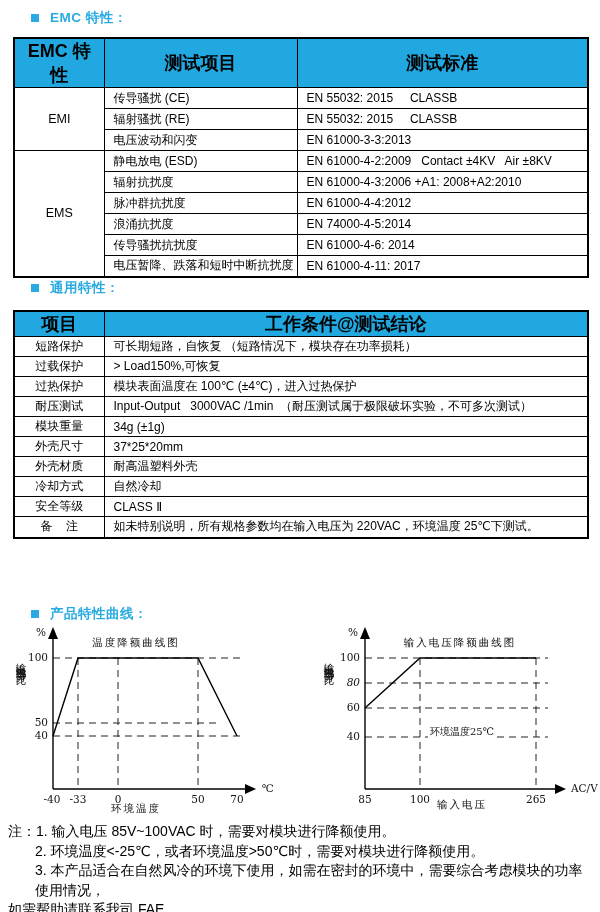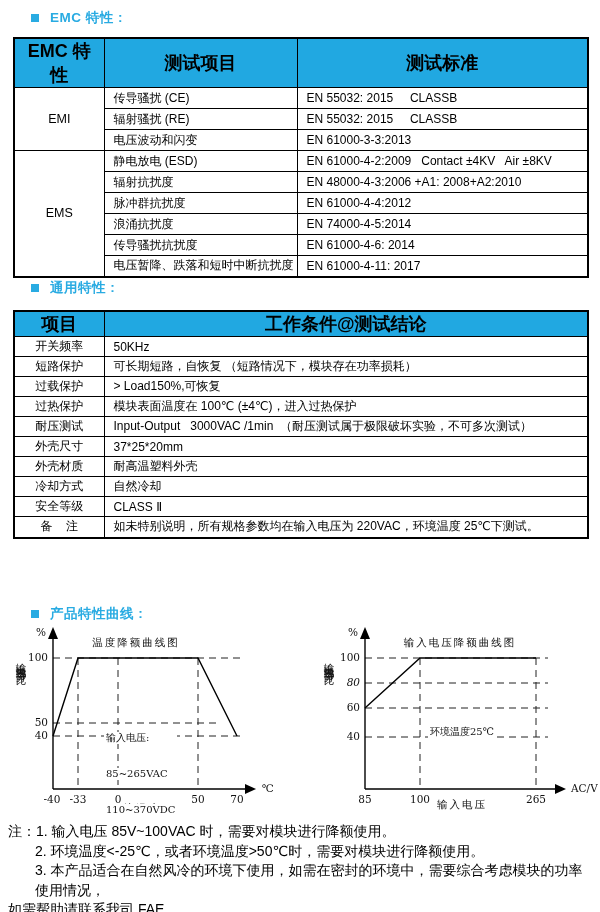--- a/index.html
+++ b/index.html
@@ -134,21 +134,21 @@
         <td class="item">电压波动和闪变</td>
         <td class="val">EN 61000-3-3:2013</td>
       </tr>
       <tr>
         <td class="group" rowspan="6">EMS</td>
         <td class="item">静电放电 (ESD)</td>
         <td class="val">EN 61000-4-2:2009   Contact ±4KV   Air ±8KV</td>
       </tr>
       <tr>
         <td class="item">辐射抗扰度</td>
-        <td class="val">EN 48000-4-3:2006 +A1: 2008+A2:2010</td>
+        <td class="val">EN 61000-4-3:2006 +A1: 2008+A2:2010</td>
       </tr>
       <tr>
         <td class="item">脉冲群抗扰度</td>
         <td class="val">EN 61000-4-4:2012</td>
       </tr>
       <tr>
         <td class="item">浪涌抗扰度</td>
         <td class="val">EN 74000-4-5:2014</td>
       </tr>
       <tr>
@@ -173,38 +173,38 @@
         <col>
       </colgroup>
     <thead>
       <tr class="hrow">
         <th>项目</th>
         <th>工作条件@测试结论</th>
       </tr>
     </thead>
     <tbody>
       <tr>
-        <td class="key">开关频率</td>
-        <td class="val">50KHz</td>
-      </tr>
-      <tr>
         <td class="key">短路保护</td>
         <td class="val">可长期短路，自恢复 （短路情况下，模块存在功率损耗）</td>
       </tr>
       <tr>
         <td class="key">过载保护</td>
         <td class="val">&gt; Load150%,可恢复</td>
       </tr>
       <tr>
         <td class="key">过热保护</td>
         <td class="val">模块表面温度在 100℃ (±4℃)，进入过热保护</td>
       </tr>
       <tr>
         <td class="key">耐压测试</td>
         <td class="val">Input-Output   3000VAC /1min  （耐压测试属于极限破坏实验，不可多次测试）</td>
+      </tr>
+      <tr>
+        <td class="key">模块重量</td>
+        <td class="val">34g (±1g)</td>
       </tr>
       <tr>
         <td class="key">外壳尺寸</td>
         <td class="val">37*25*20mm</td>
       </tr>
       <tr>
         <td class="key">外壳材质</td>
         <td class="val">耐高温塑料外壳</td>
       </tr>
       <tr>
@@ -254,25 +254,20 @@
     <span class="lbl tick-y" style="left:14px; top:26px;">100</span>
     <span class="lbl tick-y" style="left:14px; top:91px;">50</span>
     <span class="lbl tick-y" style="left:14px; top:104px;">40</span>
     <span class="lbl tick-x" style="left:44px;  top:168px;">-40</span>
     <span class="lbl tick-x" style="left:70px;  top:168px;">-33</span>
     <span class="lbl tick-x" style="left:110px; top:168px;">0</span>
     <span class="lbl tick-x" style="left:190px; top:168px;">50</span>
     <span class="lbl tick-x" style="left:229px; top:168px;">70</span>
     <span class="lbl" style="left:254px; top:157px;">℃</span>
     <span class="lbl xlab" style="left:128px; top:177px;">环境温度</span>
-    <div class="lbl anno" style="left:96px; top:82px;">
-      <div class="anno-bg">输入电压:</div>
-      <div class="anno-bg">85~265VAC</div>
-      <div class="anno-bg">110~370VDC</div>
-    </div>
   </div>
 
   <div class="chart" style="left:310px; top:626px; width:290px; height:192px;">
     <svg width="290" height="192" viewBox="0 0 290 192">
 
       <g stroke="#222" stroke-width="1" stroke-dasharray="7 5" fill="none">
         <line x1="55" y1="32" x2="238" y2="32"></line>
         <line x1="55" y1="57" x2="238" y2="57"></line>
         <line x1="55" y1="82" x2="238" y2="82"></line>
         <line x1="55" y1="111" x2="238" y2="111"></line>

